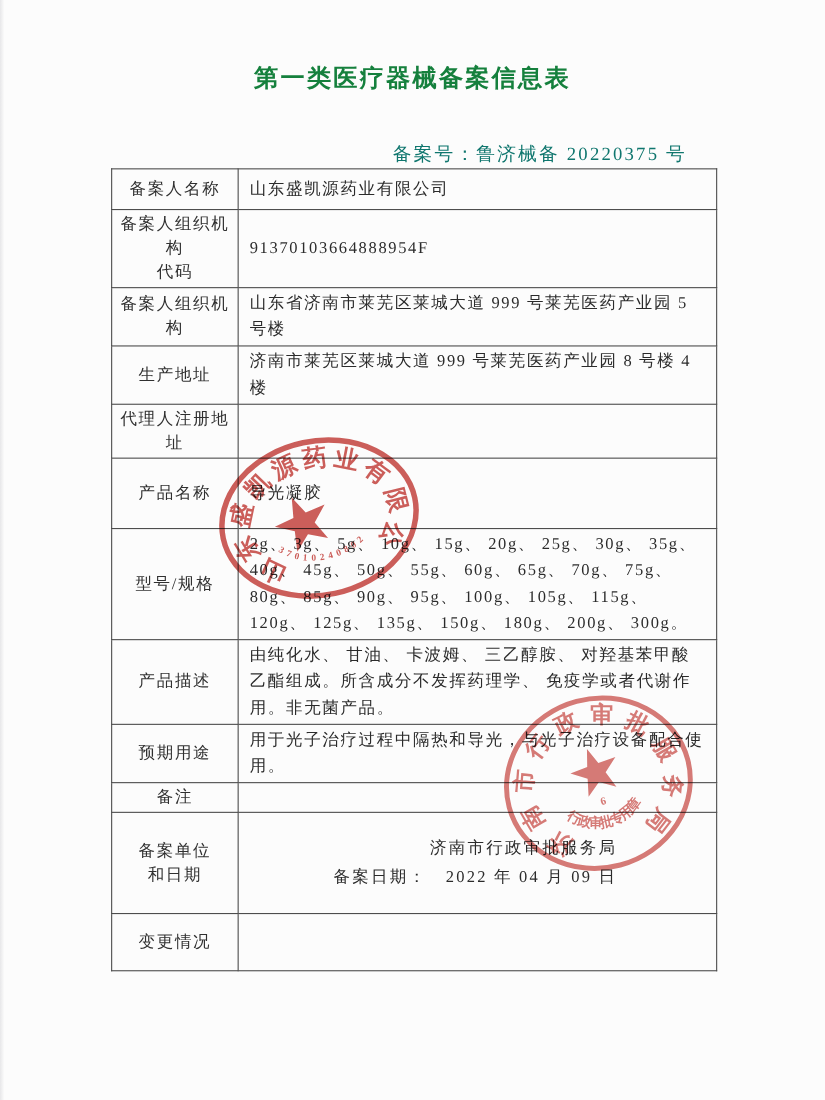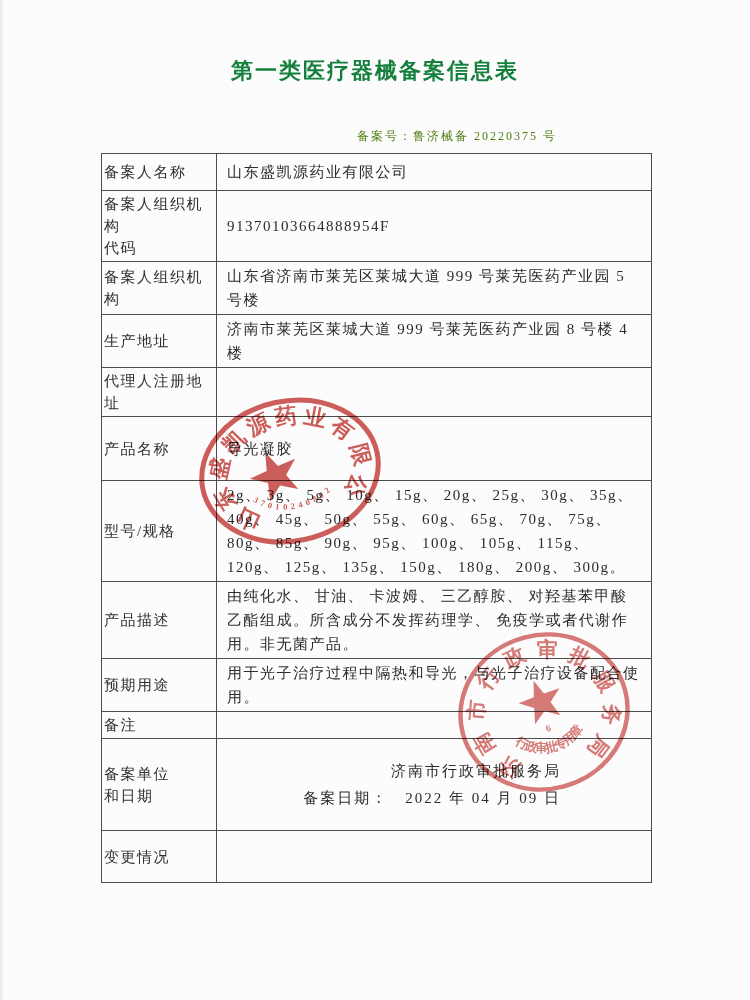--- a/index.html
+++ b/index.html
@@ -14,33 +14,33 @@
     background:linear-gradient(to right,#e7e7e9,rgba(252,252,252,0));
     pointer-events:none;
   }
   .doc-title{
     position:absolute;top:56px;left:0;width:100%;
     text-align:center;font-family:"Liberation Sans","DejaVu Sans",sans-serif;
     font-weight:700;font-size:22px;letter-spacing:2px;color:#15803d;margin:0;
   }
   .filing-no{
     position:absolute;top:128px;left:357px;
-    font-size:12px;letter-spacing:2px;color:#4d7c0f;
+    font-size:17px;letter-spacing:2px;color:#0f766e;
   }
   .tbl-wrap{position:absolute;left:101px;top:153px;width:551px;}
   table.form{
     border-collapse:collapse;table-layout:fixed;width:551px;
   }
   table.form td{
     border:1px solid #4d4d4d;
     font-size:15px;vertical-align:middle;
     overflow:hidden;
   }
   td.lbl{
-    width:110px;letter-spacing:1.5px;
+    width:110px;text-align:center;letter-spacing:1.5px;
     white-space:pre-line;line-height:22px;color:#303030;padding:2px 2px;
   }
   td.val{
     text-align:left;padding:2px 10px;letter-spacing:1.5px;line-height:24px;color:#2b2b2b;
   }
   .unit-block{
     text-align:right;margin-right:80px;line-height:27px;letter-spacing:2px;
   }
   .seal{
     position:absolute;mix-blend-mode:multiply;pointer-events:none;

